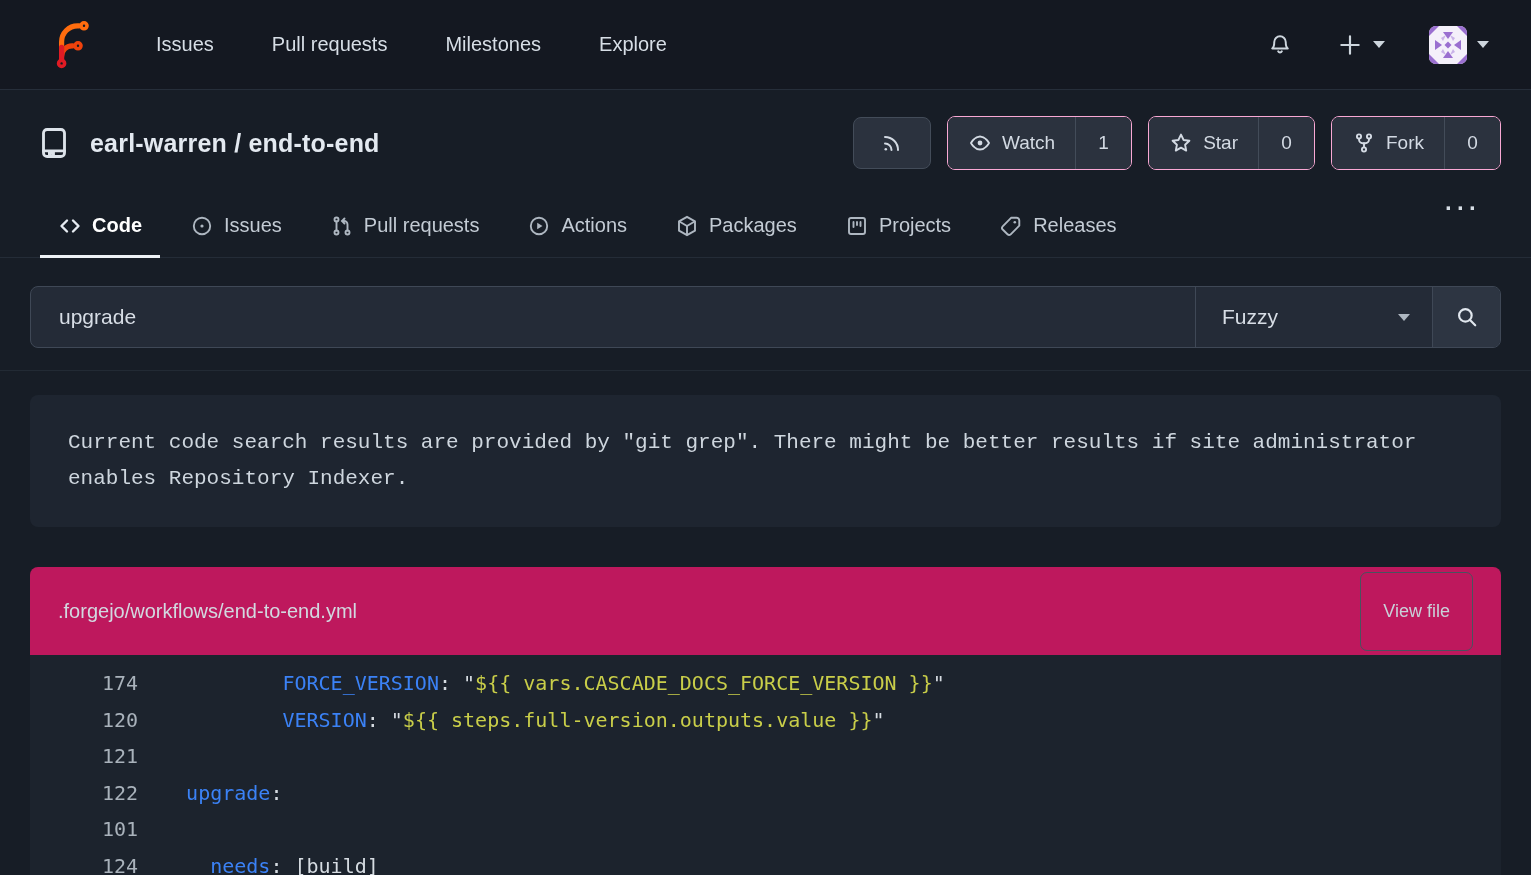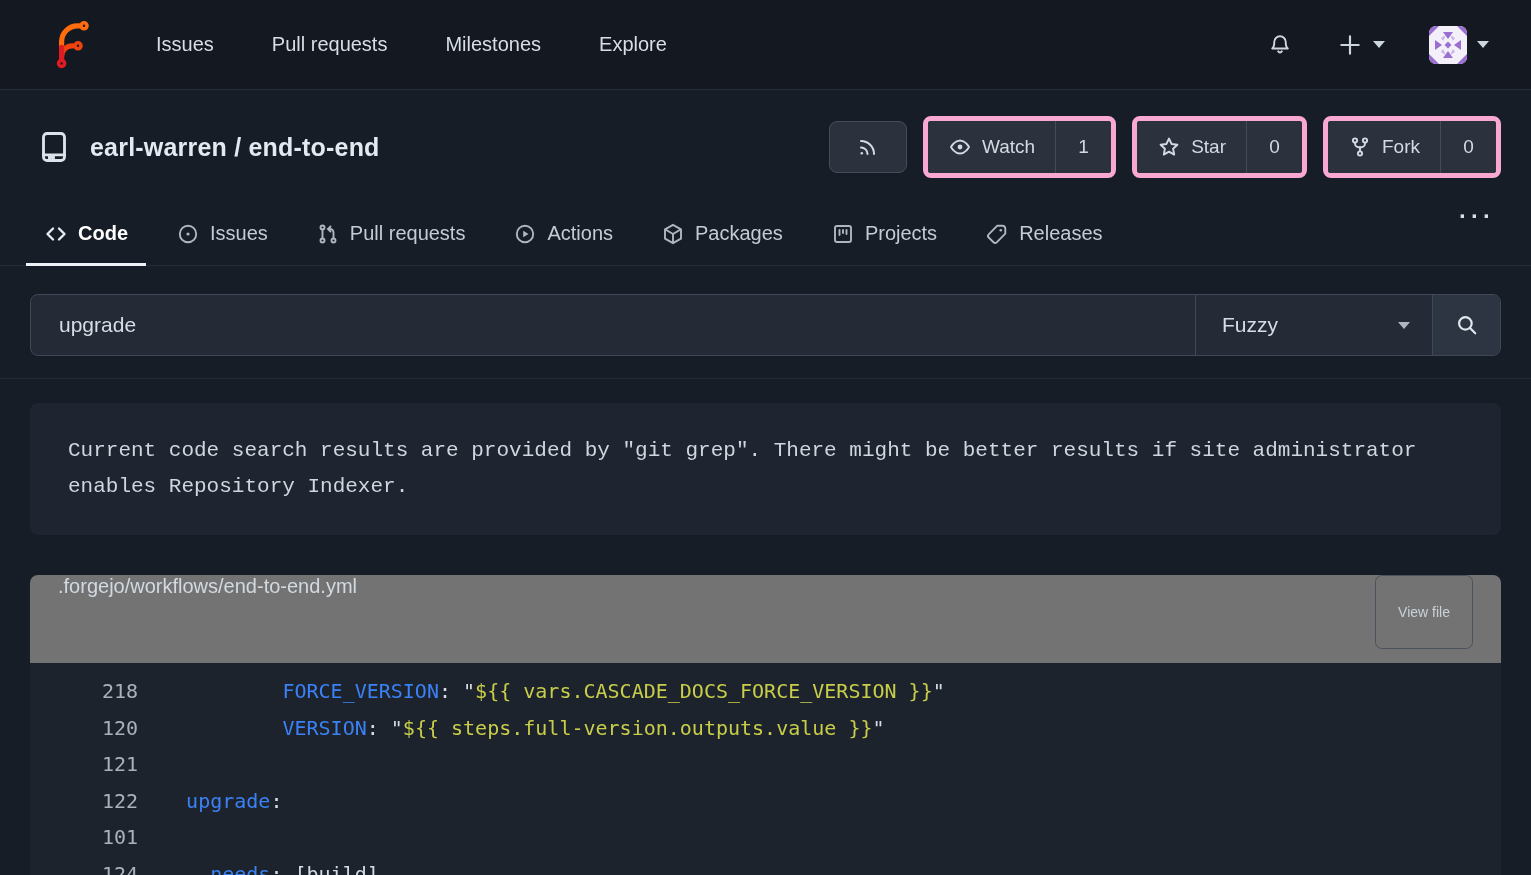--- a/index.html
+++ b/index.html
@@ -23,31 +23,31 @@
   .icon-btn { background:none; border:none; color:#cdd5dd; cursor:pointer; display:flex; align-items:center; gap:10px; }
   .caret { width:0; height:0; border-left:6px solid transparent; border-right:6px solid transparent; border-top:7px solid #cdd5dd; display:inline-block; }
   .avatar { width:38px; height:38px; border-radius:7px; overflow:hidden; }
 
   
   .repo-header { display:flex; align-items:center; padding:26px 30px 24px 36px;gap:47px; }
   .repo-title { display:flex; align-items:center; gap:18px; }
   .repo-title .title-text { font-size:25px; font-weight:bold; color:#e3e9f0; letter-spacing:.2px; }
   .repo-title a { color:#e3e9f0; text-decoration:none; cursor:pointer; }
   .repo-actions { margin-left:auto; display:flex; align-items:center; gap:16px; }
-  .btn-group { display:flex; align-items:flex-end; border:5px solid #f9a8d4; border-radius:8px; overflow:hidden; }
+  .btn-group { display:flex; align-items:flex-end; border:1px solid #f9a8d4; border-radius:8px; overflow:hidden; }
   .btn {
     background:#2b323e; color:#d3dae3; border:none; font-size:19px;
     font-family:"Liberation Sans", sans-serif;
     display:flex; align-items:center; gap:10px; padding:0 20px; height:52px; cursor:pointer;
   }
   .btn-single { border:1px solid #434c59; border-radius:8px; }
   .seg-count { border-left:1px solid #434c59; min-width:56px; justify-content:center; }
 
   
-  .tabs { display:flex; align-items:stretch; padding:0 26px; border-bottom:1px solid #242c37; height:64px; }
+  .tabs { display:flex; align-items:stretch; padding:0 40px; border-bottom:1px solid #242c37; height:64px; }
   .tab {
     position:relative; display:flex; align-items:center; gap:10px;
     padding:0 18px; margin-right:12px; font-size:20px; color:#c3cbd4; cursor:pointer; text-decoration:none;
   }
   .tab .t-icon { color:#aeb7c1; }
   .tab.active { color:#ffffff; font-weight:bold; }
   .tab.active .t-icon { color:#e6ebf1; }
   .tab.active::after { content:""; position:absolute; left:0; right:0; bottom:-1px; height:3px; background:#eef2f6; }
   .tab-more { margin-left:auto; margin-right:10px; font-size:24px; font-weight:bold; letter-spacing:4px; color:#d7dee6; }
 
@@ -73,26 +73,26 @@
 
   
   .notice {
     margin:24px 30px 0 30px; background:#1e2530; border-radius:8px;
     padding:30px 38px; font-size:21px; line-height:36px; color:#ced6de; min-height:128px;font-family:Liberation Mono, monospace;
   }
 
   
   .result-card { margin:40px 30px 0 30px; border-radius:8px 8px 0 0; overflow:hidden; }
   .result-header {
-    background:#737373; height:88px; display:flex; align-items:flex-start; padding:0 28px;
+    background:#be185d; height:88px; display:flex; align-items:center; padding:0 28px;
   }
   .file-path { font-size:20px; color:#d2d9e0; cursor:pointer; }
   .view-file-btn {
     margin-left:auto; background:transparent; border:1px solid #4a525e; border-radius:7px;
-    color:#c9d1d9; font-size:14px; padding:28px 22px; cursor:pointer;
+    color:#c9d1d9; font-size:18px; padding:28px 22px; cursor:pointer;
     font-family:"Liberation Sans", sans-serif;
   }
   .code-block {
     background:#1c232d; padding:10px 0 0 0;
     font-family:"DejaVu Sans Mono", monospace; font-size:20px;
   }
   .code-line { display:flex; height:36.5px; line-height:36.5px; white-space:pre; }
   .code-line .ln { width:108px; text-align:right; color:#a9b2bb; flex:none; cursor:pointer; }
   .code-line .code { padding-left:24px; }
   .tok-key { color:#3b82f6; }
@@ -289,20 +289,20 @@
 <div class="notice">
   <span>Current code search results are provided by "git grep". There might be better results if site administrator enables Repository Indexer.</span>
 </div>
 
 <section class="result-card">
   <div class="result-header">
     <a class="file-path">.forgejo/workflows/end-to-end.yml</a>
     <button class="view-file-btn">View file</button>
   </div>
   <div class="code-block">
-      <div class="code-line"><span class="ln">218</span><span class="code"><span class="tok-ws">          </span><span class="tok-key">FORCE_VERSION</span><span class="tok-pln">: </span><span class="tok-pln">"</span><span class="tok-int">${{ vars.CASCADE_DOCS_FORCE_VERSION }}</span><span class="tok-pln">"</span></span></div>
+      <div class="code-line"><span class="ln">174</span><span class="code"><span class="tok-ws">          </span><span class="tok-key">FORCE_VERSION</span><span class="tok-pln">: </span><span class="tok-pln">"</span><span class="tok-int">${{ vars.CASCADE_DOCS_FORCE_VERSION }}</span><span class="tok-pln">"</span></span></div>
       <div class="code-line"><span class="ln">120</span><span class="code"><span class="tok-ws">          </span><span class="tok-key">VERSION</span><span class="tok-pln">: </span><span class="tok-pln">"</span><span class="tok-int">${{ steps.full-version.outputs.value }}</span><span class="tok-pln">"</span></span></div>
       <div class="code-line"><span class="ln">121</span><span class="code"></span></div>
       <div class="code-line"><span class="ln">122</span><span class="code"><span class="tok-ws">  </span><span class="tok-key">upgrade</span><span class="tok-pln">:</span></span></div>
       <div class="code-line"><span class="ln">101</span></div>
       <div class="code-line"><span class="ln">124</span><span class="code"><span class="tok-ws">    </span><span class="tok-key">needs</span><span class="tok-pln">: </span><span class="tok-pln">[build]</span></span></div>
     </div>
 </section>
 
 </body></html>

